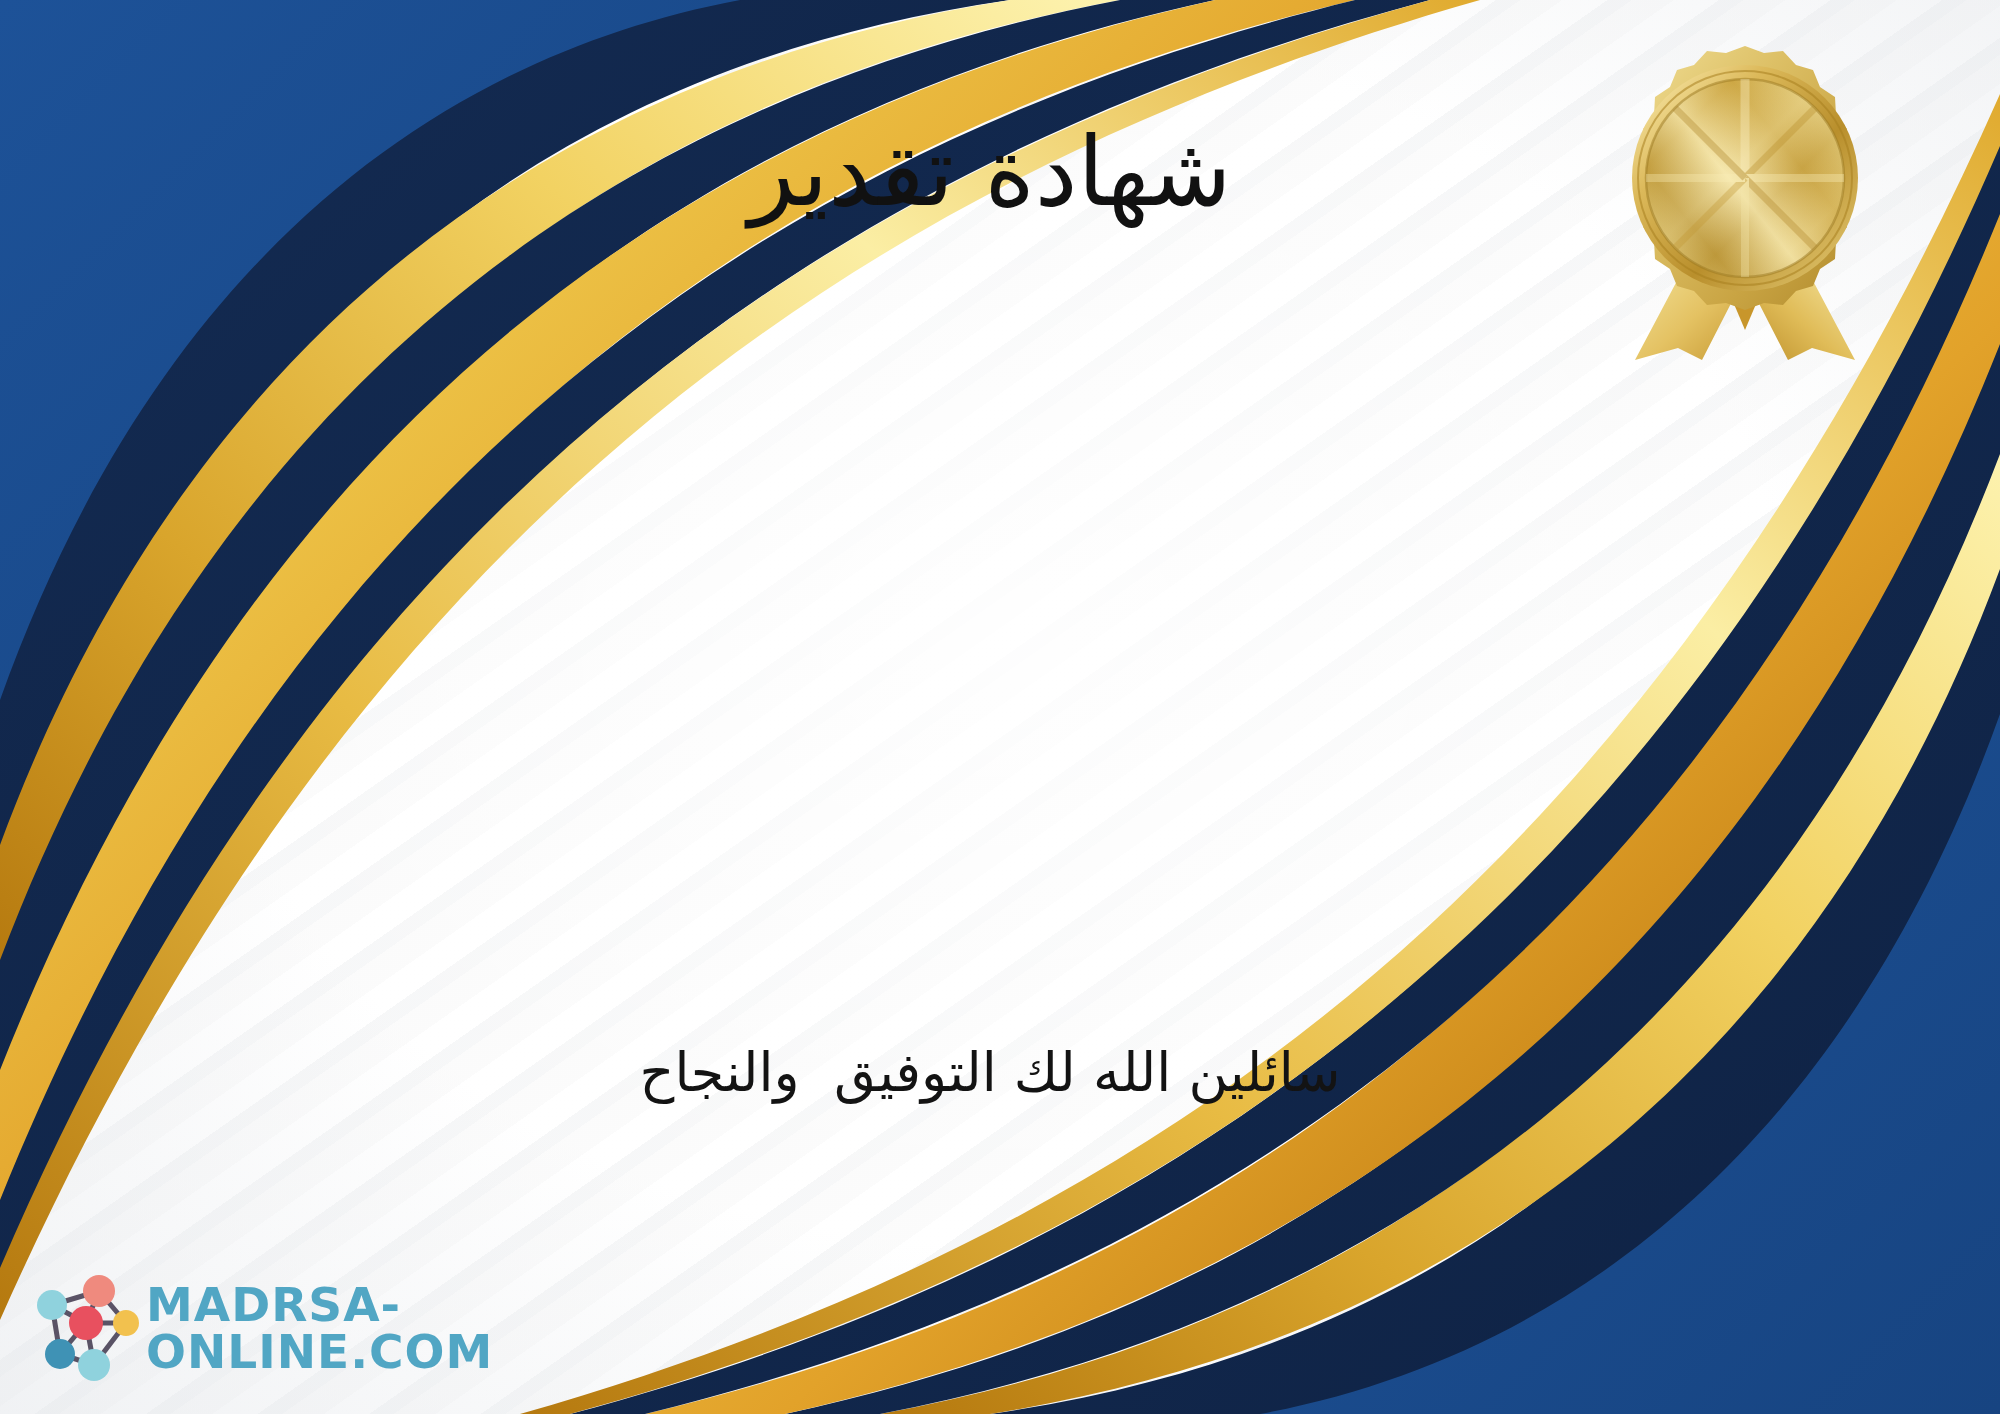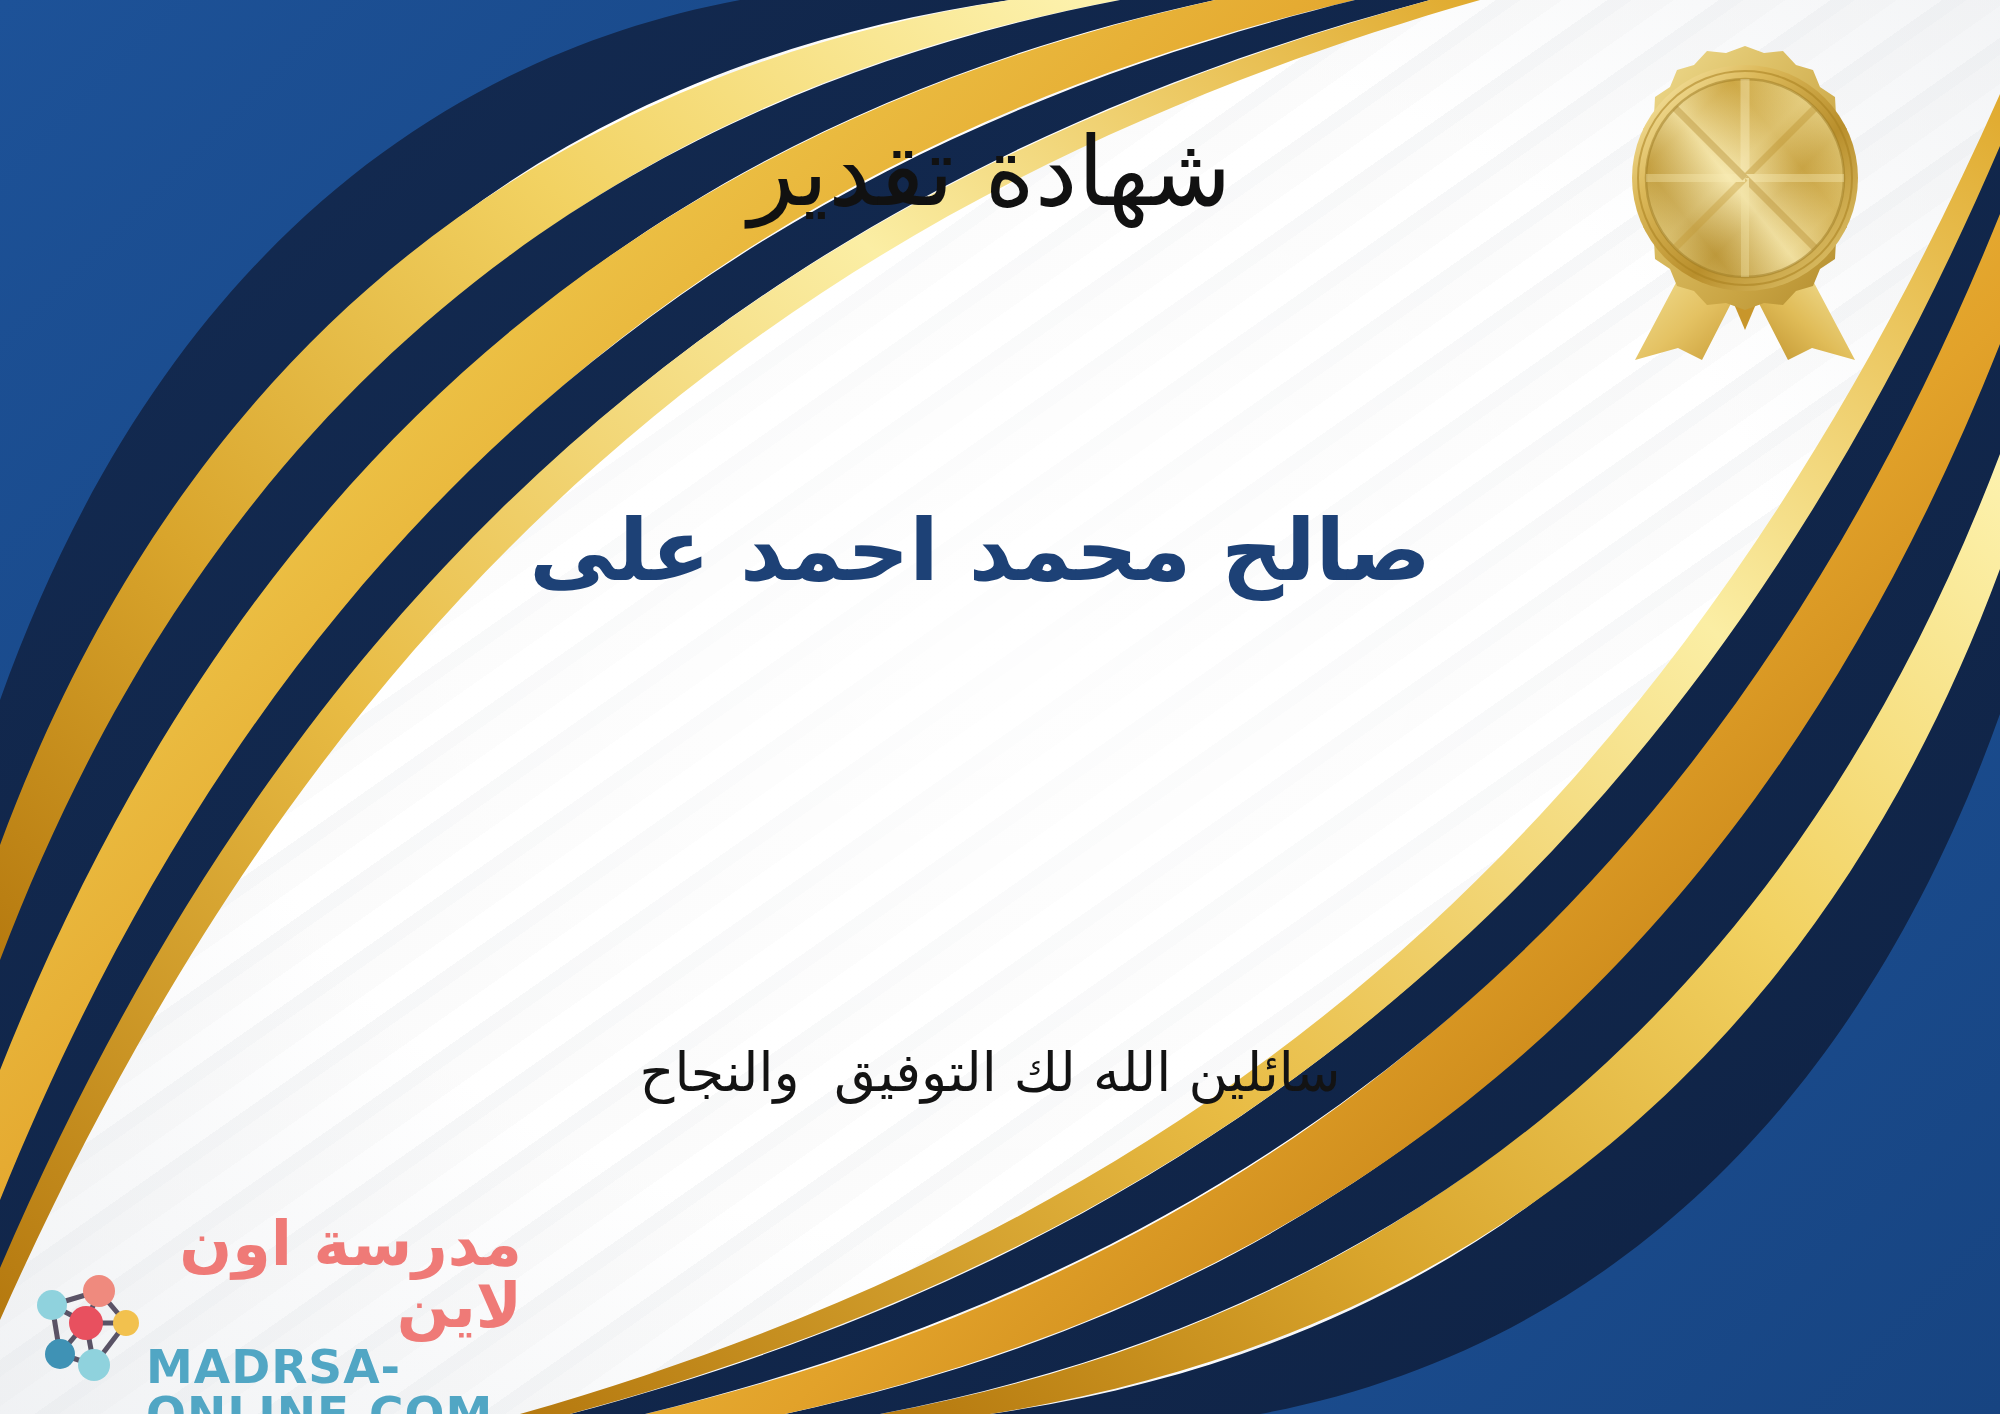--- a/index.html
+++ b/index.html
@@ -306,21 +306,20 @@
       <path d="M150,148 L80,218" stroke="#c19733" stroke-width="7"></path>
       <path d="M150,148 L51,148" stroke="#fbefb8" stroke-width="8"></path>
       <path d="M150,148 L80,78" stroke="#ab8124" stroke-width="7"></path>
     </g>
   </svg>
 
   <div class="content">
 
     <div class="cert-title">شهادة تقدير</div>
 
-    <div class="recipient-name">صالح محمد احمد على</div>
 
     <div class="body-block">
     </div>
 
     <div class="closing-line">سائلين الله لك التوفيق  والنجاح</div>
   </div>
 
   <div class="logo">
     <svg class="logo-mark" viewBox="0 0 118 128">
       <g stroke="#4a4257" stroke-width="5" fill="none" opacity="0.9">
@@ -336,18 +335,17 @@
         <path d="M104,62 L72,104"></path>
       </g>
       <circle cx="77" cy="30" r="16" fill="#ef8a7e"></circle>
       <circle cx="30" cy="44" r="15" fill="#8fd2dd"></circle>
       <circle cx="64" cy="62" r="17" fill="#e8505f"></circle>
       <circle cx="104" cy="62" r="13" fill="#f2c14e"></circle>
       <circle cx="38" cy="93" r="15" fill="#3f92b5"></circle>
       <circle cx="72" cy="104" r="16" fill="#8fd2dd"></circle>
     </svg>
     <span class="logo-text">
-      <span class="logo-ar">مدرسة اون لاين</span>
       <span class="logo-en">MADRSA-ONLINE.COM</span>
     </span>
   </div>
 
 </div>
 
 </body></html>

